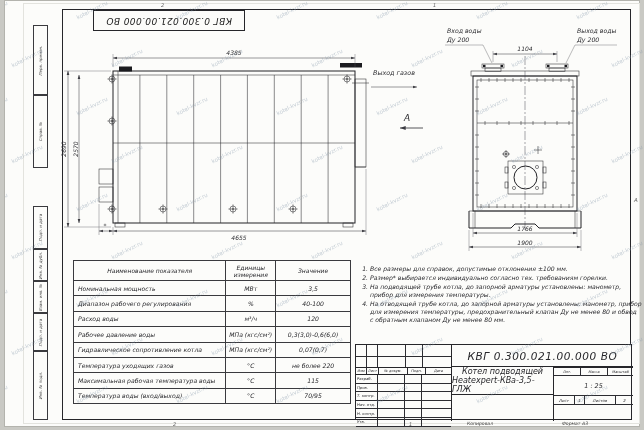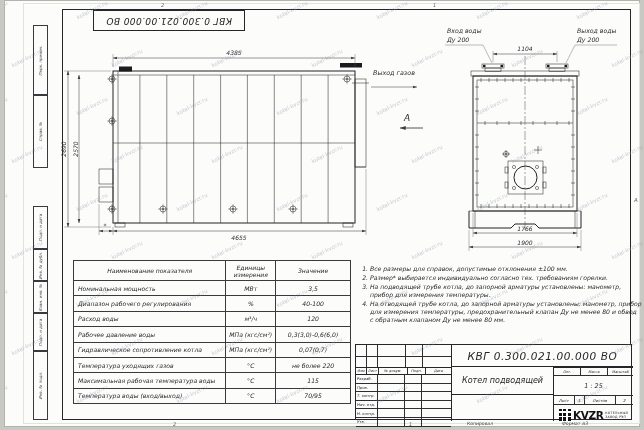--- a/index.html
+++ b/index.html
@@ -380,20 +380,21 @@
           <div style="width: 22px; border-right: 0.6px solid rgb(45, 45, 50); font: italic 3.8px &quot;DejaVu Sans&quot;, sans-serif; display: flex; align-items: center; padding-left: 1px; box-sizing: border-box; color: rgb(38, 38, 42);">Утв.</div>
           <div style="width: 27px; border-right: 0.6px solid rgb(45, 45, 50); font: italic 3.8px &quot;DejaVu Sans&quot;, sans-serif; display: flex; align-items: center; padding-left: 1px; box-sizing: border-box; color: rgb(38, 38, 42);"></div>
           <div style="width: 17px; border-right: 0.6px solid rgb(45, 45, 50); font: italic 3.8px &quot;DejaVu Sans&quot;, sans-serif; display: flex; align-items: center; padding-left: 1px; box-sizing: border-box; color: rgb(38, 38, 42);"></div>
           <div style="flex: 1 1 0%; font: italic 3.8px &quot;DejaVu Sans&quot;, sans-serif; display: flex; align-items: center; padding-left: 1px; box-sizing: border-box; color: rgb(38, 38, 42);"></div>
         </div>
       </div>
 
     <div class="tb" style="left:95px;top:22px;width:102px;height:28px;border-left:1.1px solid;border-bottom:.9px solid;
          display:flex;flex-direction:column;align-items:center;justify-content:center;">
       <div style="font:italic 8px 'DejaVu Sans',sans-serif;">Котел подводящей</div>
+      <div style="font:italic 8px 'DejaVu Sans',sans-serif;">Heatexpert-КВа-3,5-ГЛЖ</div>
     </div>
     <div class="tb" style="left:95px;top:50px;width:102px;height:26px;border-left:1.1px solid;"></div>
 
     <div class="tb" style="left:197px;top:22px;width:80px;height:54px;border-left:1.1px solid;border-top:.9px solid;">
       <div class="row6" style="height:7px;border-bottom:.7px solid #2d2d32;">
         <div class="tbtxt f35" style="width:26px;border-right:.7px solid #2d2d32;">Лит.</div>
         <div class="tbtxt f35" style="width:26px;border-right:.7px solid #2d2d32;">Масса</div>
         <div class="tbtxt f35" style="flex:1;">Масштаб</div>
       </div>
       <div class="row6" style="height:19px;border-bottom:.9px solid #2d2d32;flex-direction:column;">
@@ -403,28 +404,20 @@
           <div style="flex:1;"></div>
         </div>
         <div style="width:26px;border-right:.7px solid #2d2d32;"></div>
         <div class="tbtxt" style="flex:1;font:italic 6.4px 'DejaVu Sans',sans-serif;">1 : 25</div>
       </div>
       <div class="row6" style="height:8px;border-bottom:.9px solid #2d2d32;">
         <div class="tbtxt f38" style="width:20px;border-right:.7px solid #2d2d32;">Лист</div>
         <div class="tbtxt f38" style="width:9px;border-right:.7px solid #2d2d32;">1</div>
         <div class="tbtxt f38" style="width:30px;border-right:.7px solid #2d2d32;">Листов</div>
         <div class="tbtxt f38" style="flex:1;">2</div>
-      </div>
-      <div style="height:19px;display:flex;align-items:center;justify-content:center;gap:2px;">
-        <div id="kvzr-icon"></div>
-        <div id="kvzr-wordmark">KVZR</div>
-        <div>
-          <div class="companytxt">КОТЕЛЬНЫЙ</div>
-          <div class="companytxt">ЗАВОД РЭП</div>
-        </div>
       </div>
     </div>
   </div>
 
   <div id="copied" style="left:430px;top:420px;width:90px;">Копировал</div>
   <div id="format" style="left:535px;top:420px;width:70px;">Формат А3</div>
 
   <div id="wm" class="abs">
       <span style="left: -30px; top: 6px;">kotel-kvzr.ru</span>
       <span style="left: 70px; top: 6px;">kotel-kvzr.ru</span>

